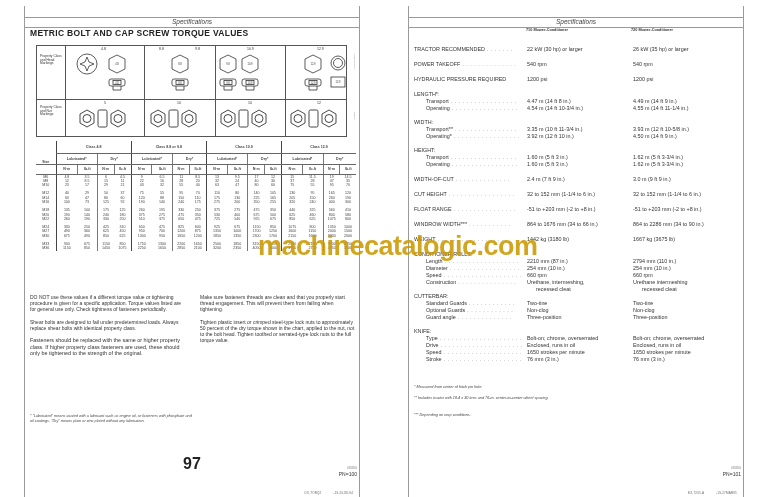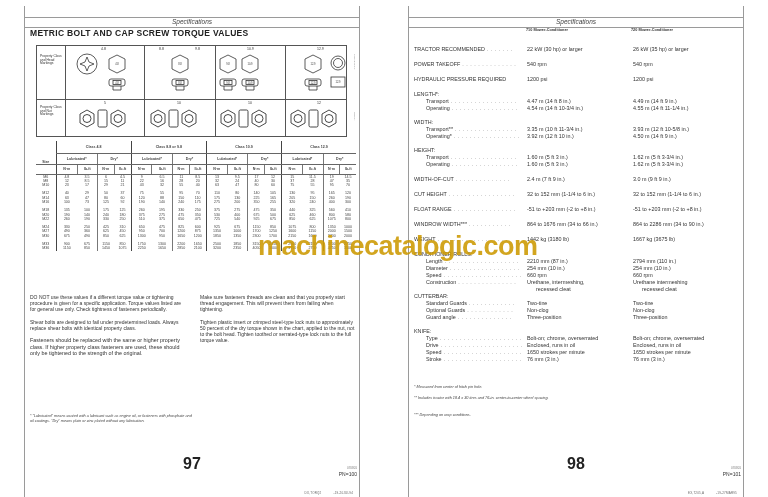--- a/index.html
+++ b/index.html
@@ -641,18 +641,17 @@
         <div class="spec sub" style="top: 331px;"><span class="lbl"><span>Speed</span><span class="dots"> . . . . . . . . . . . . . . . . . . . .</span></span><span class="v1" style="white-space:pre;">1650 strokes per minute</span><span class="v2" style="white-space:pre;">1650 strokes per minute</span></div>
         <div class="spec sub" style="top: 338px;"><span class="lbl"><span>Stroke</span><span class="dots"> . . . . . . . . . . . . . . . . . . . .</span></span><span class="v1" style="white-space:pre;">76 mm (3 in.)</span><span class="v2" style="white-space:pre;">76 mm (3 in.)</span></div>
       </div>
     <div class="footnote-right" style="top:367px;">* Measured from center of hitch pin hole.</div>
     <div class="footnote-right" style="top:378px;">** Includes tractor with 18.4 x 30 tires and 76-in. center-to-center wheel spacing.</div>
     <div class="footnote-right" style="top:395px;">*** Depending on crop conditions.</div>
     <div class="doc-code">
       <span>EX,7205,A</span><span>-19-27MAR95</span>
     </div>
   </div>
-  <div class="page-num">98</div>
   <div class="pn-small">070801</div>
   <div class="pn">PN=101</div>
 </div>
 
 <div class="watermark">machinecatalogic.com</div>
 
 </body></html>

